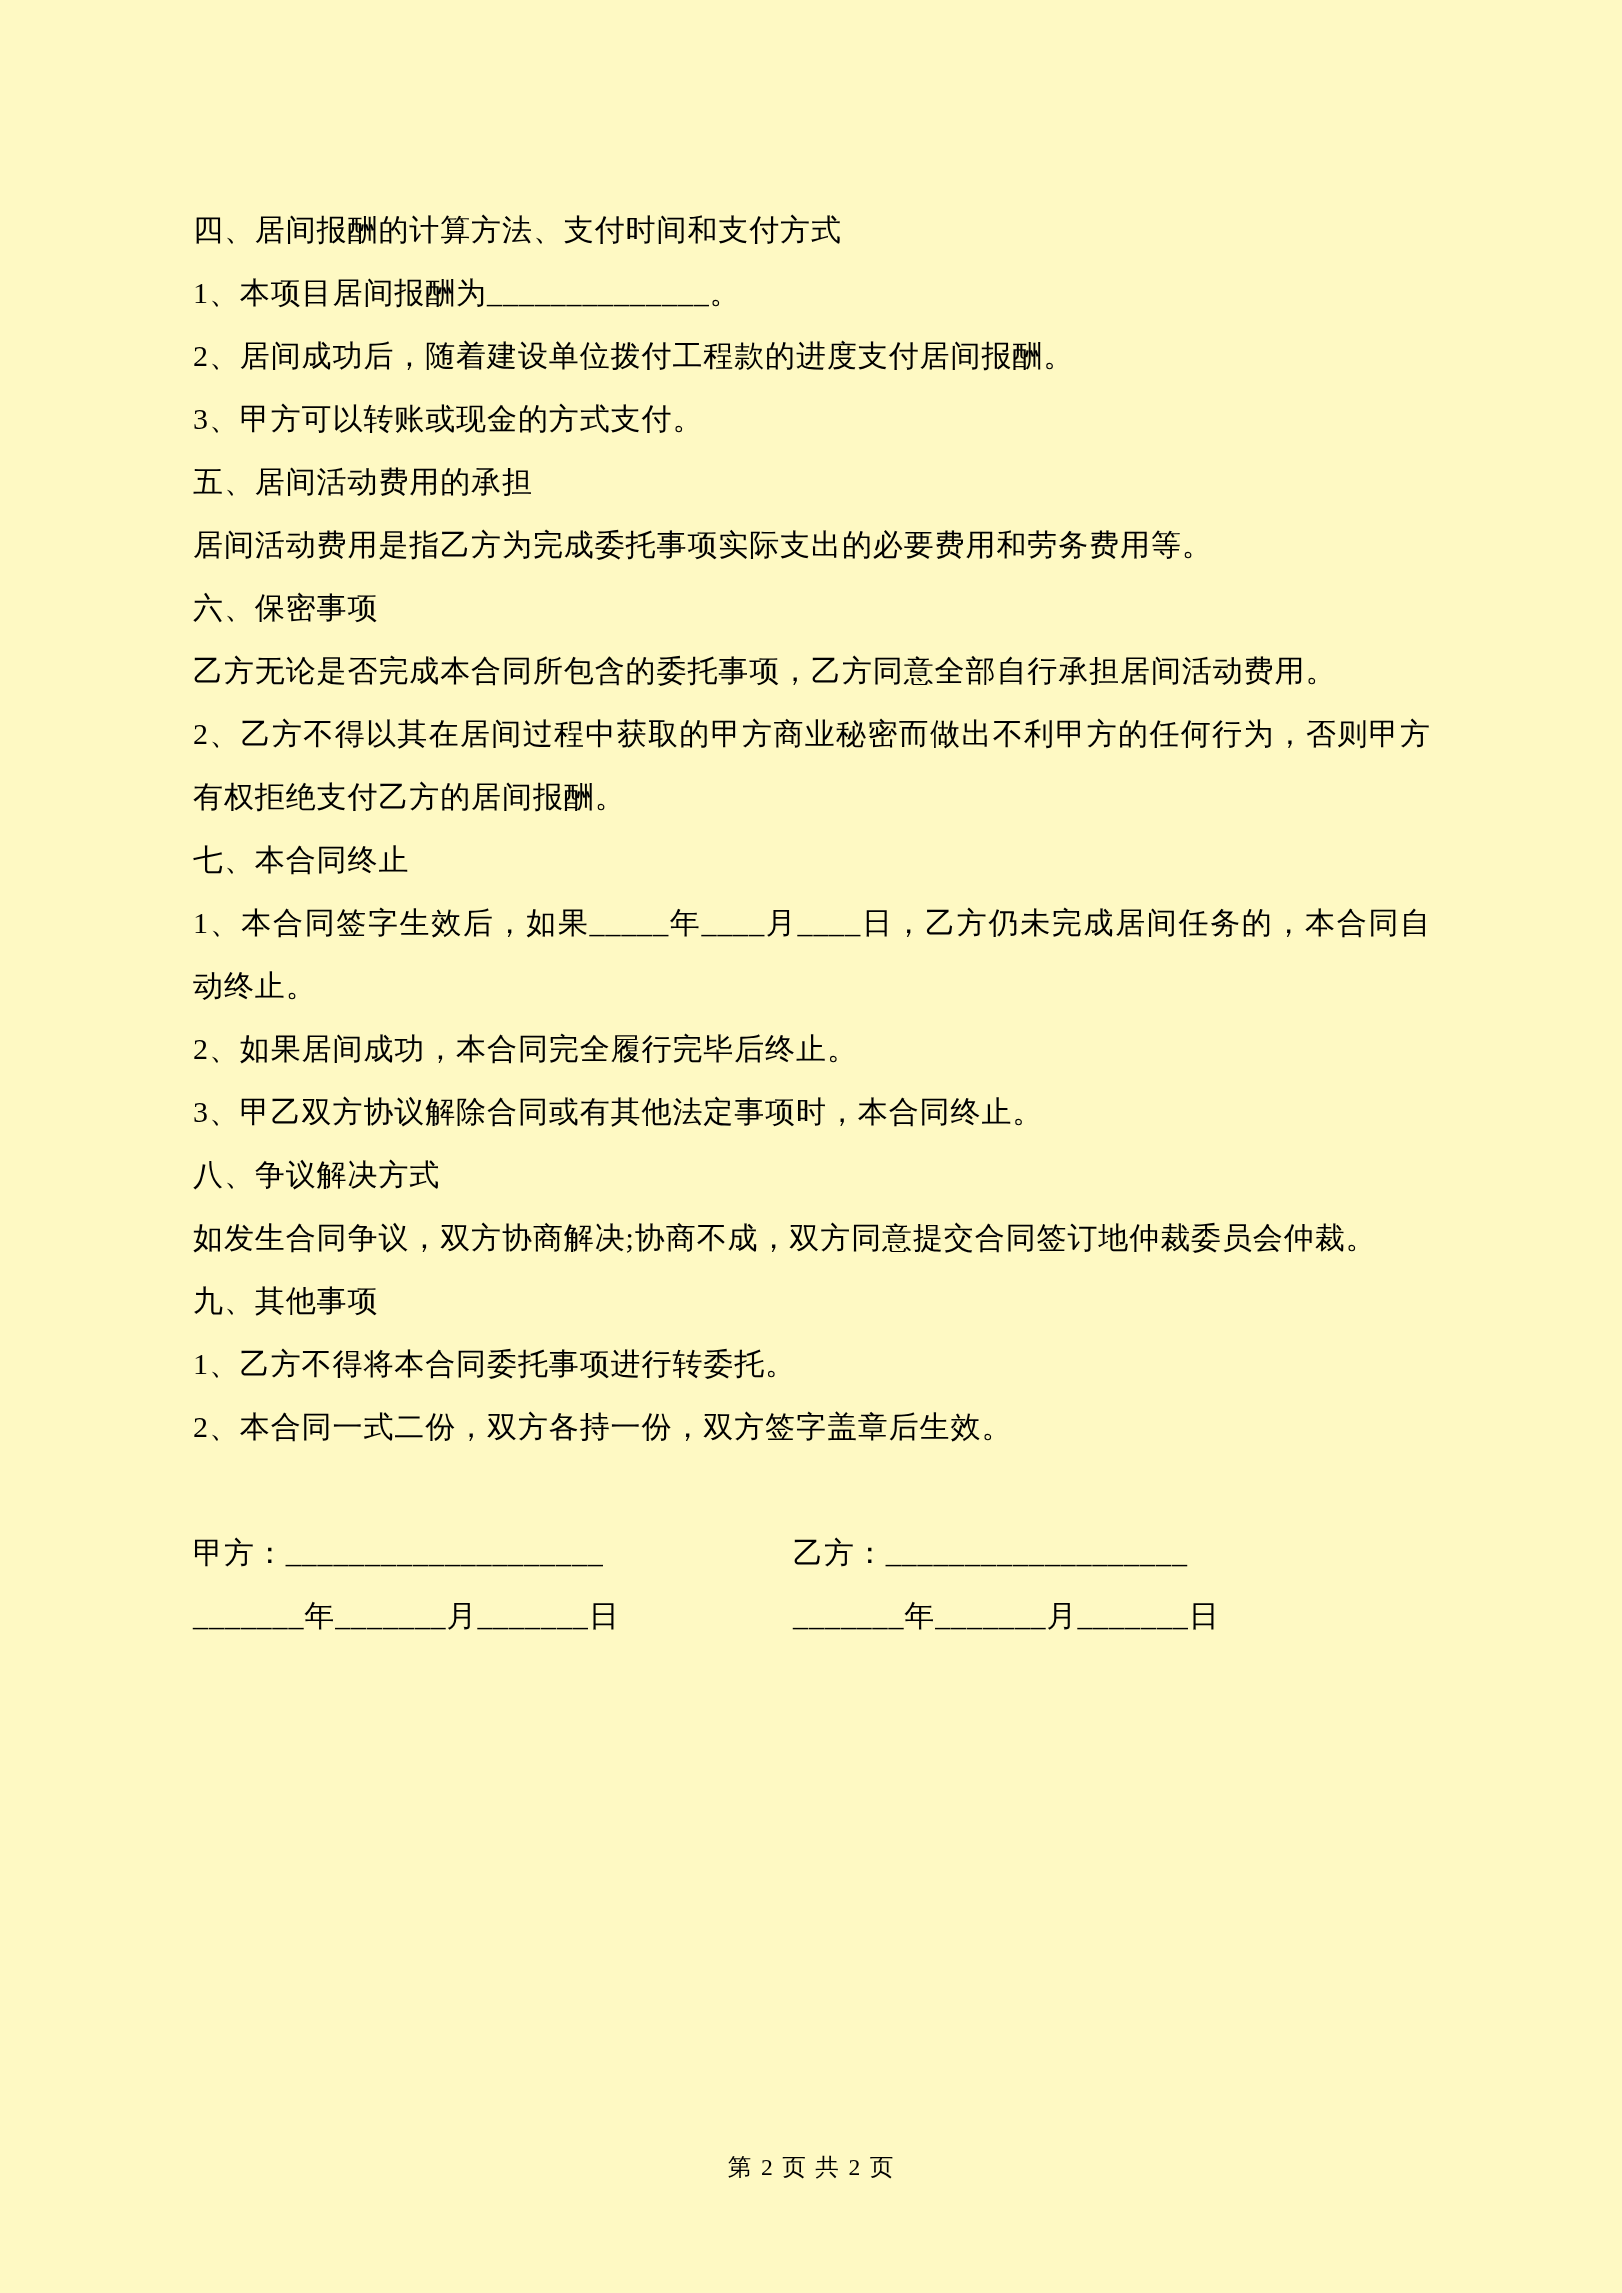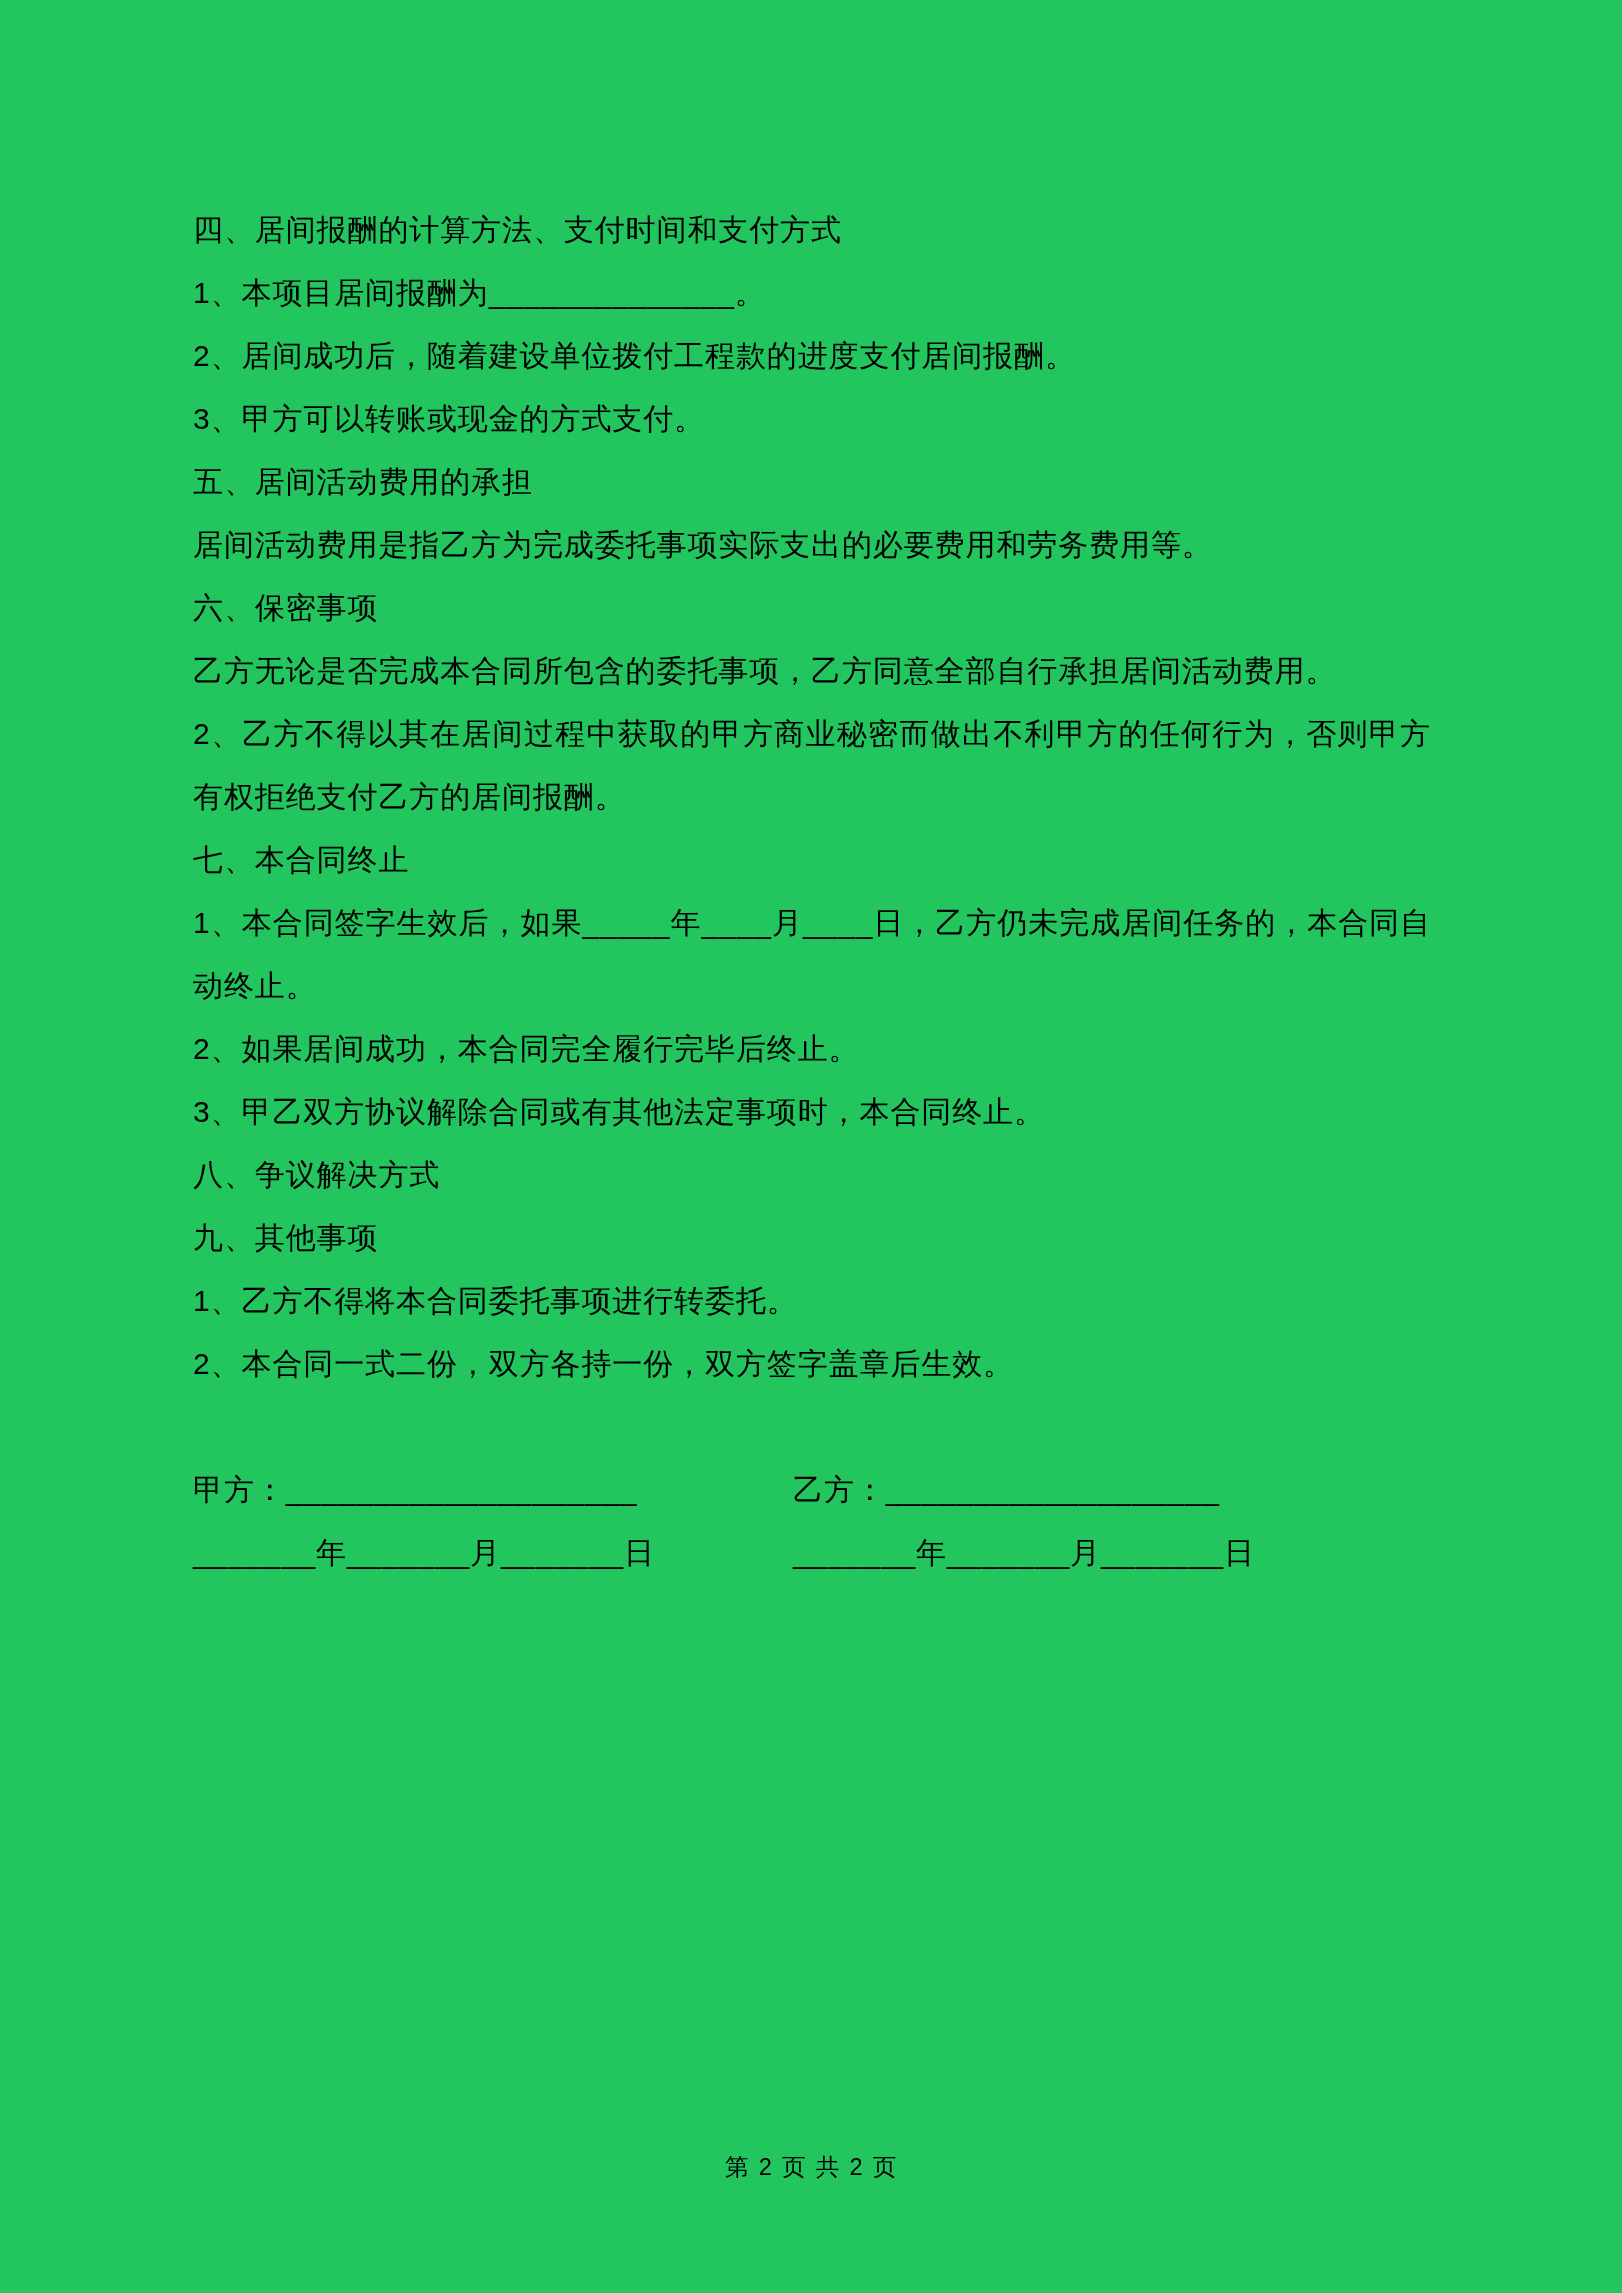--- a/index.html
+++ b/index.html
@@ -4,23 +4,23 @@
 <style>
   html, body {
     margin: 0;
     padding: 0;
     background: #ffffff;
   }
   .page {
     position: relative;
     width: 1623px;
     height: 2294px;
-    background: #22c55e;
+    background: #fef9c3;
     color: #000000;
-    font-family: Liberation Sans, sans-serif;
+    font-family: Liberation Serif, serif;
     overflow: hidden;
   }
   .content {
     position: absolute;
     left: 193px;
     top: 198px;
     width: 1238px;
   }
   .content p {
     margin: 0;
@@ -69,20 +69,21 @@
     <p>五、居间活动费用的承担</p>
     <p>居间活动费用是指乙方为完成委托事项实际支出的必要费用和劳务费用等。</p>
     <p>六、保密事项</p>
     <p>乙方无论是否完成本合同所包含的委托事项，乙方同意全部自行承担居间活动费用。</p>
     <p>2、乙方不得以其在居间过程中获取的甲方商业秘密而做出不利甲方的任何行为，否则甲方有权拒绝支付乙方的居间报酬。</p>
     <p>七、本合同终止</p>
     <p>1、本合同签字生效后，如果_____年____月____日，乙方仍未完成居间任务的，本合同自动终止。</p>
     <p>2、如果居间成功，本合同完全履行完毕后终止。</p>
     <p>3、甲乙双方协议解除合同或有其他法定事项时，本合同终止。</p>
     <p>八、争议解决方式</p>
+    <p>如发生合同争议，双方协商解决;协商不成，双方同意提交合同签订地仲裁委员会仲裁。</p>
     <p>九、其他事项</p>
     <p>1、乙方不得将本合同委托事项进行转委托。</p>
     <p>2、本合同一式二份，双方各持一份，双方签字盖章后生效。</p>
 
     <div class="spacer-line"></div>
 
     <div class="sig-row">
       <div class="sig-col">
         <span>甲方：</span><span>____________________</span>
       </div>

